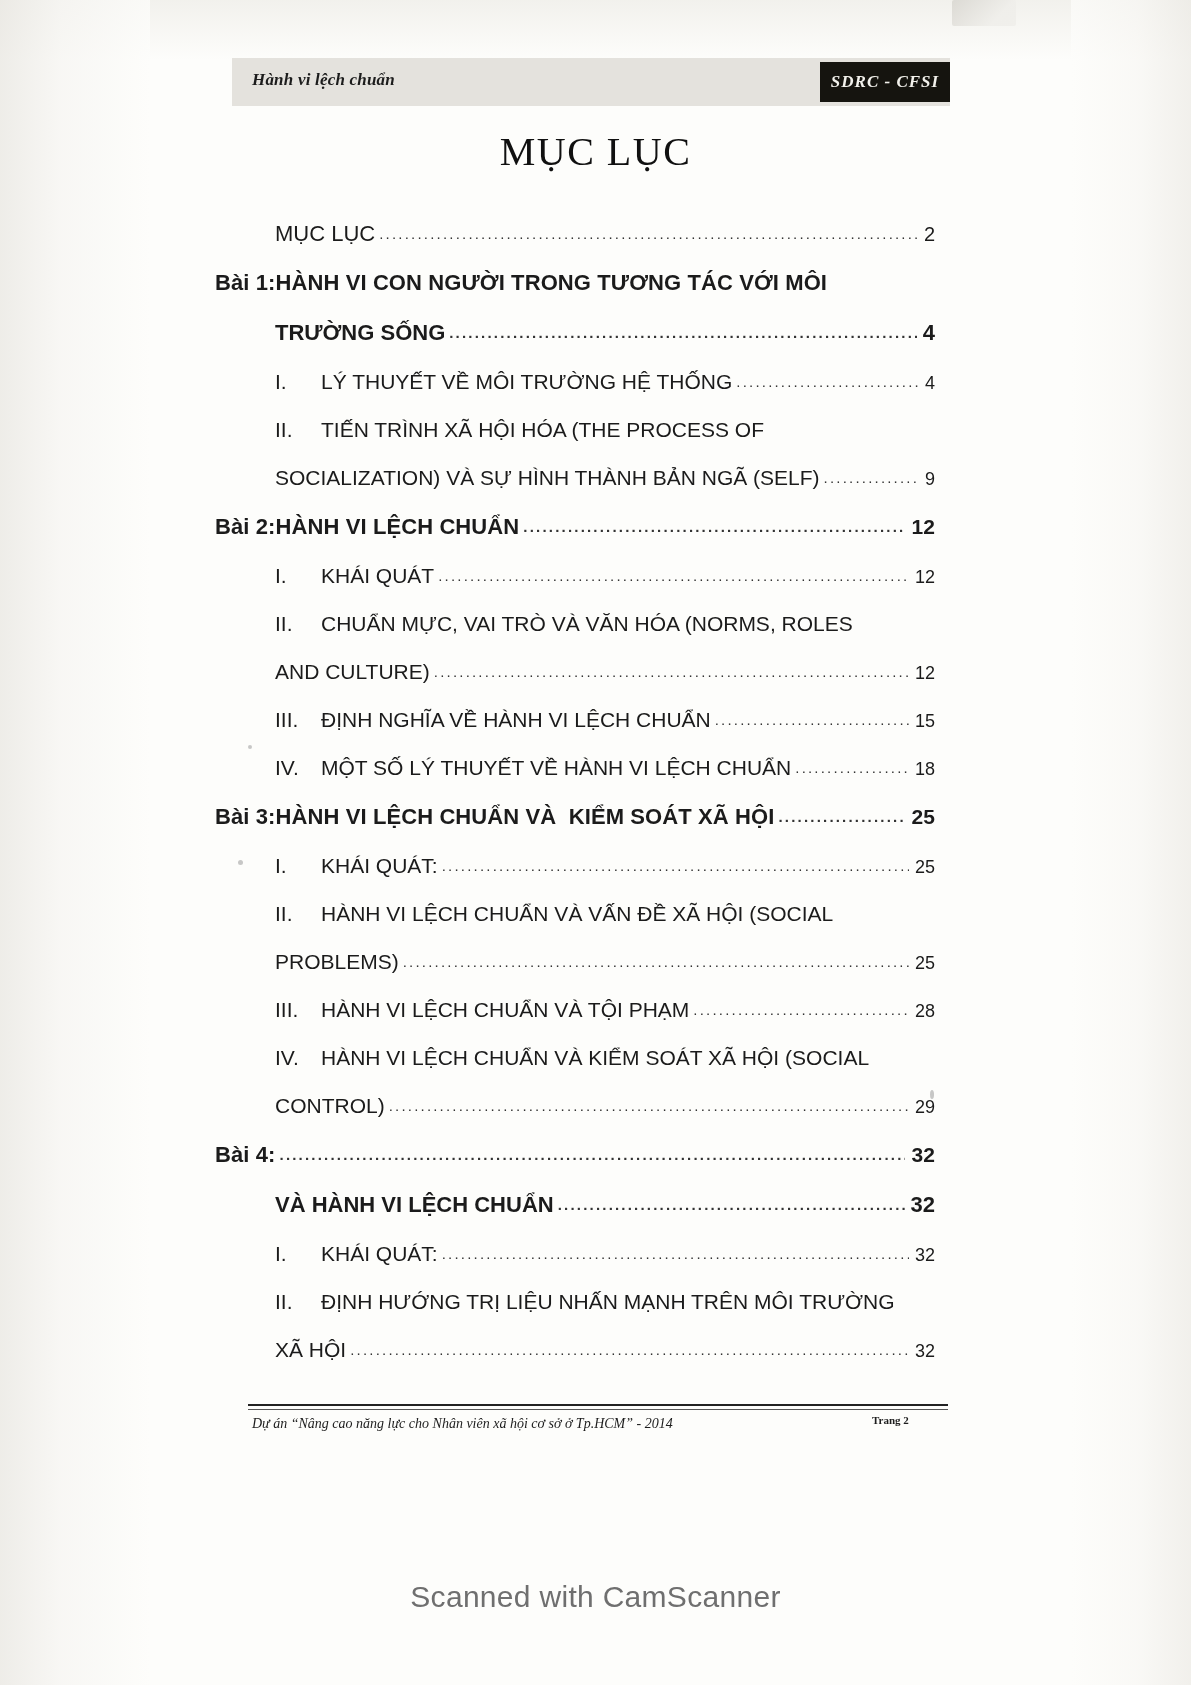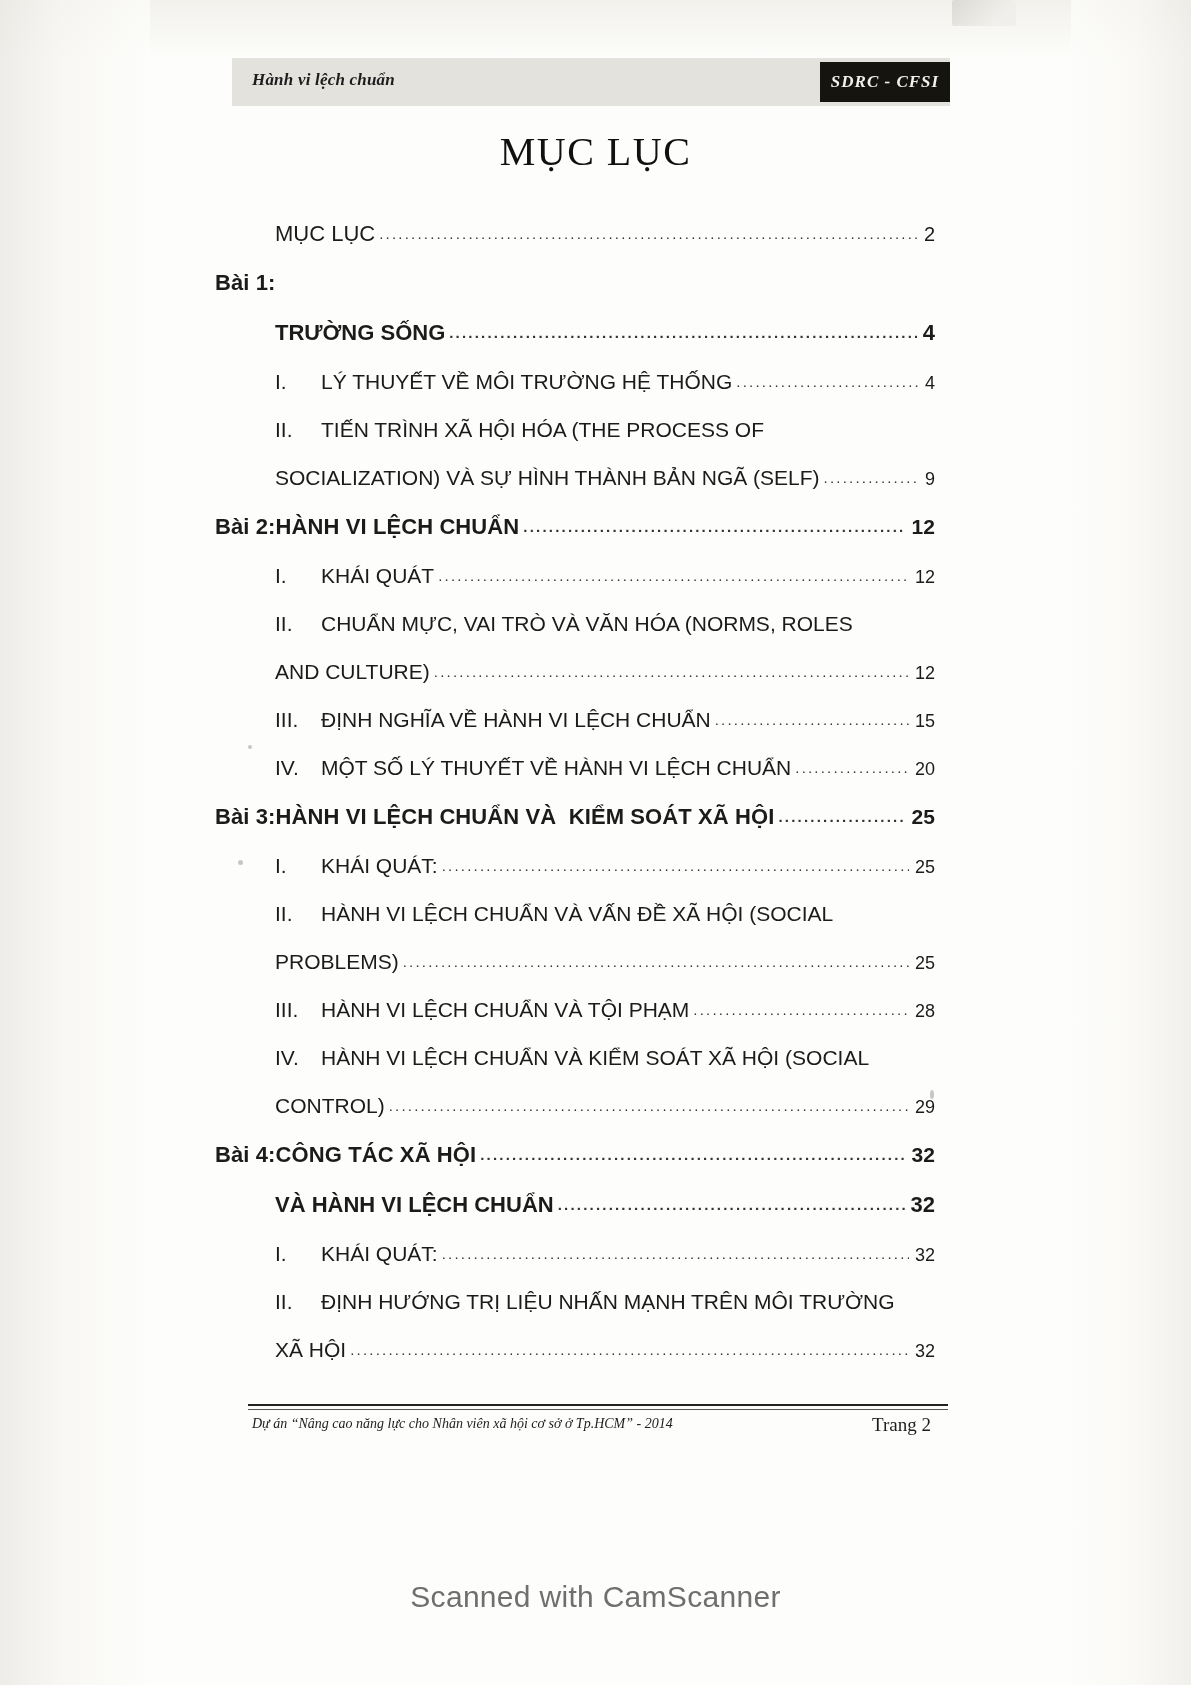--- a/index.html
+++ b/index.html
@@ -202,22 +202,22 @@
     left: 252px; top: 1416px;
     font-family: "Liberation Serif", serif;
     font-style: italic;
     font-size: 14px;
     color: #1d1d1d;
   }
   .footer-right {
     position: absolute;
     left: 872px; top: 1414px;
     font-family: "Liberation Serif", serif;
-    font-weight: normal;
-    font-size: 19px;
+    font-weight: bold;
+    font-size: 11px;
     color: #1d1d1d;
   }
 
   
   .watermark {
     position: absolute;
     left: 0; top: 1580px;
     width: 1191px;
     text-align: center;
     font-family: "Liberation Sans", sans-serif;
@@ -254,20 +254,21 @@
 
   <div class="toc" id="toc">
       <div class="toc-row lvl-title">
         <span class="txt">MỤC LỤC</span>
         <span class="dots">................................................................................................................................................................</span>
         <span class="pg">2</span>
       </div>
       <div class="toc-row lvl-bai no-dots">
         <span class="lbl">Bài 1:</span>
         <span> </span>
+        <span class="txt">HÀNH VI CON NGƯỜI TRONG TƯƠNG TÁC VỚI MÔI</span>
         <span class="dots">................................................................................................................................................................</span>
         <span class="pg"></span>
       </div>
       <div class="toc-row lvl-bai-cont">
         <span class="txt">TRƯỜNG SỐNG</span>
         <span class="dots">................................................................................................................................................................</span>
         <span class="pg">4</span>
       </div>
       <div class="toc-row lvl-sec">
         <span class="lbl roman">I.</span>
@@ -319,21 +320,21 @@
         <span> </span>
         <span class="txt">ĐỊNH NGHĨA VỀ HÀNH VI LỆCH CHUẨN</span>
         <span class="dots">................................................................................................................................................................</span>
         <span class="pg">15</span>
       </div>
       <div class="toc-row lvl-sec">
         <span class="lbl roman">IV.</span>
         <span> </span>
         <span class="txt">MỘT SỐ LÝ THUYẾT VỀ HÀNH VI LỆCH CHUẨN</span>
         <span class="dots">................................................................................................................................................................</span>
-        <span class="pg">20</span>
+        <span class="pg">18</span>
       </div>
       <div class="toc-row lvl-bai">
         <span class="lbl">Bài 3:</span>
         <span> </span>
         <span class="txt">HÀNH VI LỆCH CHUẨN VÀ  KIỂM SOÁT XÃ HỘI</span>
         <span class="dots">................................................................................................................................................................</span>
         <span class="pg">25</span>
       </div>
       <div class="toc-row lvl-sec">
         <span class="lbl roman">I.</span>
@@ -369,21 +370,20 @@
         <span class="pg"></span>
       </div>
       <div class="toc-row lvl-sec-cont">
         <span class="txt">CONTROL)</span>
         <span class="dots">................................................................................................................................................................</span>
         <span class="pg">29</span>
       </div>
       <div class="toc-row lvl-bai">
         <span class="lbl">Bài 4:</span>
         <span> </span>
-        <span class="txt">CÔNG TÁC XÃ HỘI</span>
         <span class="dots">................................................................................................................................................................</span>
         <span class="pg">32</span>
       </div>
       <div class="toc-row lvl-bai-cont">
         <span class="txt">VÀ HÀNH VI LỆCH CHUẨN</span>
         <span class="dots">................................................................................................................................................................</span>
         <span class="pg">32</span>
       </div>
       <div class="toc-row lvl-sec">
         <span class="lbl roman">I.</span>

